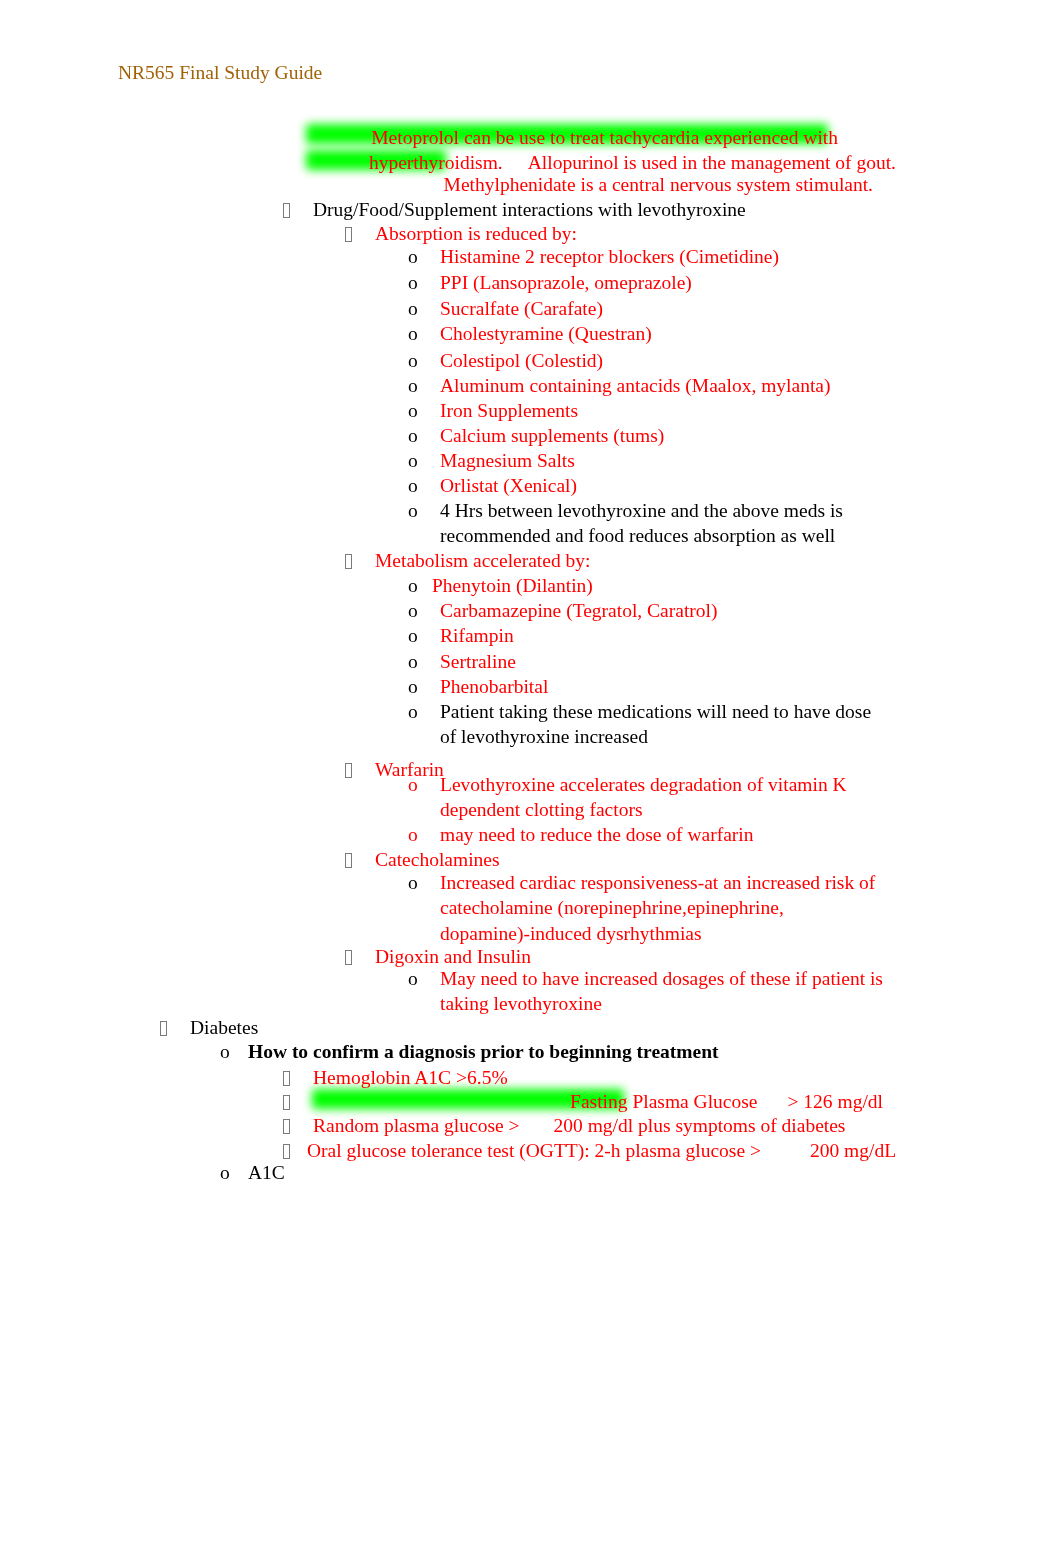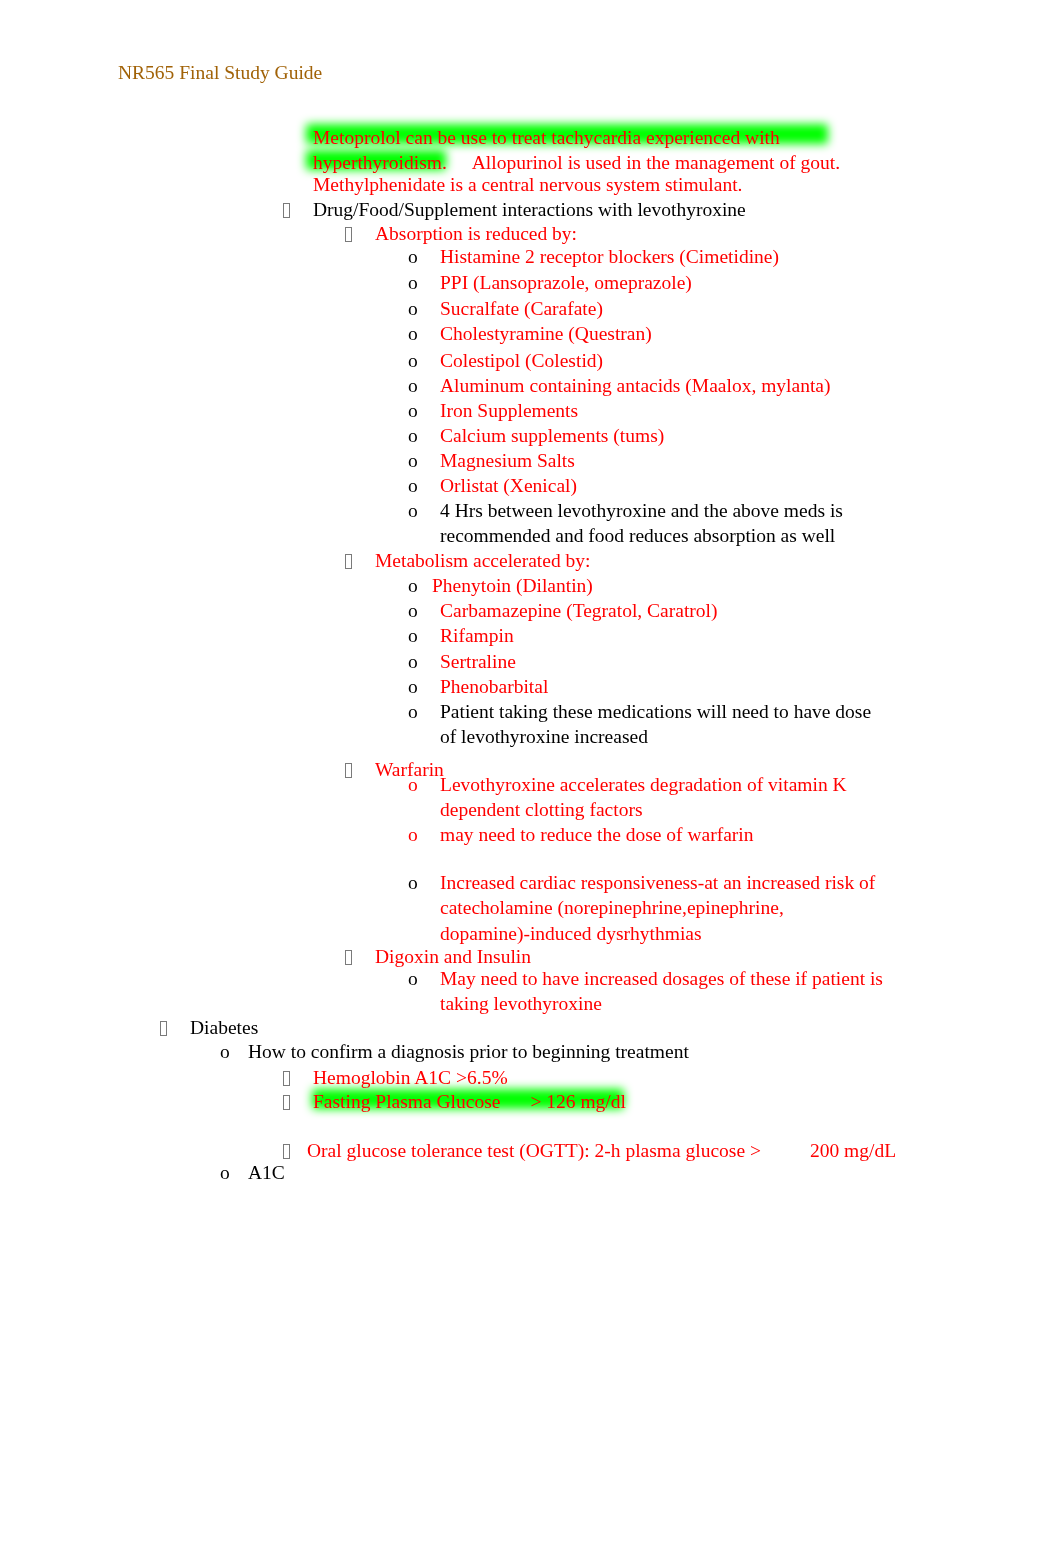--- a/index.html
+++ b/index.html
@@ -80,39 +80,39 @@
   }
 
   
   .hl {
     position: absolute;
     background: #00ff00;
     filter: blur(5px);
     border-radius: 3px;
     z-index: 0;
   }
-  .layer-text { position: absolute; z-index: 2; }
+  .layer-text { position: absolute; z-index: 2; text-align: right; }
 
   .tabgap { display: inline-block; }
 </style>
 </head>
 <body>
 
 <div class="page">
 
   <div class="doc-title">NR565 Final Study Guide</div>
 
   <div class="hl" style="left:306px; top:124px; width:522px; height:20px;"></div>
   <div class="hl" style="left:306px; top:150px; width:140px; height:20px;"></div>
   <div class="hl" style="left:312px; top:1089px; width:312px; height:20px;"></div>
 
   <div class="layer-text blk red" style="left:313px; top:125px; width:525px;">
     <span>Metoprolol can be use to treat tachycardia experienced with</span>
   </div>
-  <div class="layer-text blk red" style="left:313px; top:150px; width:560px;">
+  <div class="layer-text blk red" style="left:313px; top:150px; width:560px;padding-left:23px;">
     <span>hyperthyroidism.</span><span class="tabgap" style="width:25px;"></span><span>Allopurinol is used in the management of gout.</span>
   </div>
   <div class="layer-text blk red" style="left:313px; top:172px; width:560px;">
     <span>Methylphenidate is a central nervous system stimulant.</span>
   </div>
 
   <div class="row" style="left:283px; top:197px; width:620px;">
     <span class="mk"><span class="tofu"></span></span>
     <span class="tx" style="margin-left:30px; color:#000;">Drug/Food/Supplement interactions with levothyroxine</span>
   </div>
@@ -204,20 +204,24 @@
 
   <div class="row" style="left:408px; top:772px; width:440px;">
     <span class="mk omark red">o</span>
     <span class="tx red" style="margin-left:32px;">Levothyroxine accelerates degradation of vitamin K dependent clotting factors</span>
   </div>
   <div class="row" style="left:408px; top:822px; width:520px;">
     <span class="mk omark red">o</span>
     <span class="tx red" style="margin-left:32px;">may need to reduce the dose of warfarin</span>
   </div>
 
+  <div class="row" style="left:345px; top:847px; width:560px;">
+    <span class="mk"><span class="tofu"></span></span>
+    <span class="tx red" style="margin-left:30px;">Catecholamines</span>
+  </div>
 
   <div class="row" style="left:408px; top:870px; width:468px;">
     <span class="mk omark">o</span>
     <span class="tx red" style="margin-left:32px;">Increased cardiac responsiveness-at an increased risk of catecholamine (norepinephrine,epinephrine, dopamine)-induced dysrhythmias</span>
   </div>
 
   <div class="row" style="left:345px; top:944px; width:560px;">
     <span class="mk"><span class="tofu"></span></span>
     <span class="tx red" style="margin-left:30px;">Digoxin and Insulin</span>
   </div>
@@ -227,33 +231,37 @@
     <span class="tx red" style="margin-left:32px;">May need to have increased dosages of these if patient is taking levothyroxine</span>
   </div>
 
   <div class="row" style="left:160px; top:1015px; width:620px;">
     <span class="mk"><span class="tofu"></span></span>
     <span class="tx blk-black" style="margin-left:30px;">Diabetes</span>
   </div>
 
   <div class="row" style="left:220px; top:1039px; width:620px;">
     <span class="mk omark">o</span>
-    <span class="tx blk-black" style="margin-left:28px;">How to confirm a diagnosis prior to beginning treatment</span>
+    <span class="tx blk-black" style="margin-left:28px;font-weight:bold;">How to confirm a diagnosis prior to beginning treatment</span>
   </div>
 
   <div class="row" style="left:283px; top:1065px; width:600px;">
     <span class="mk"><span class="tofu"></span></span>
     <span class="tx red" style="margin-left:30px;">Hemoglobin A1C &gt;6.5%</span>
   </div>
 
   <div class="row layer-text" style="left:283px; top:1089px; width:600px;">
     <span class="mk"><span class="tofu"></span></span>
     <span class="tx red" style="margin-left:30px; white-space:pre;"><span>Fasting Plasma Glucose</span><span class="tabgap" style="width:30px;"></span><span>&gt; 126 mg/dl</span></span>
   </div>
 
+  <div class="row" style="left:283px; top:1113px; width:640px;">
+    <span class="mk"><span class="tofu"></span></span>
+    <span class="tx red" style="margin-left:30px; white-space:pre;"><span>Random plasma glucose &gt;</span><span class="tabgap" style="width:34px;"></span><span>200 mg/dl plus symptoms of diabetes</span></span>
+  </div>
 
   <div class="row" style="left:283px; top:1138px; width:700px;">
     <span class="mk"><span class="tofu"></span></span>
     <span class="tx red" style="margin-left:24px; white-space:pre;"><span>Oral glucose tolerance test (OGTT): 2-h plasma glucose &gt;</span><span class="tabgap" style="width:49px;"></span><span>200 mg/dL</span></span>
   </div>
 
   <div class="row" style="left:220px; top:1160px; width:300px;">
     <span class="mk omark">o</span>
     <span class="tx blk-black" style="margin-left:28px;">A1C</span>
   </div>

